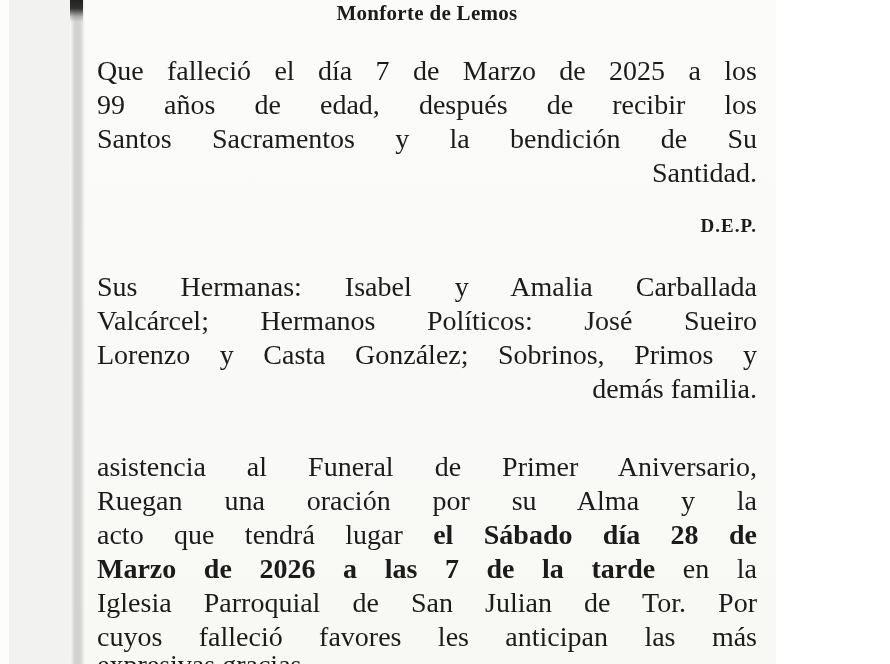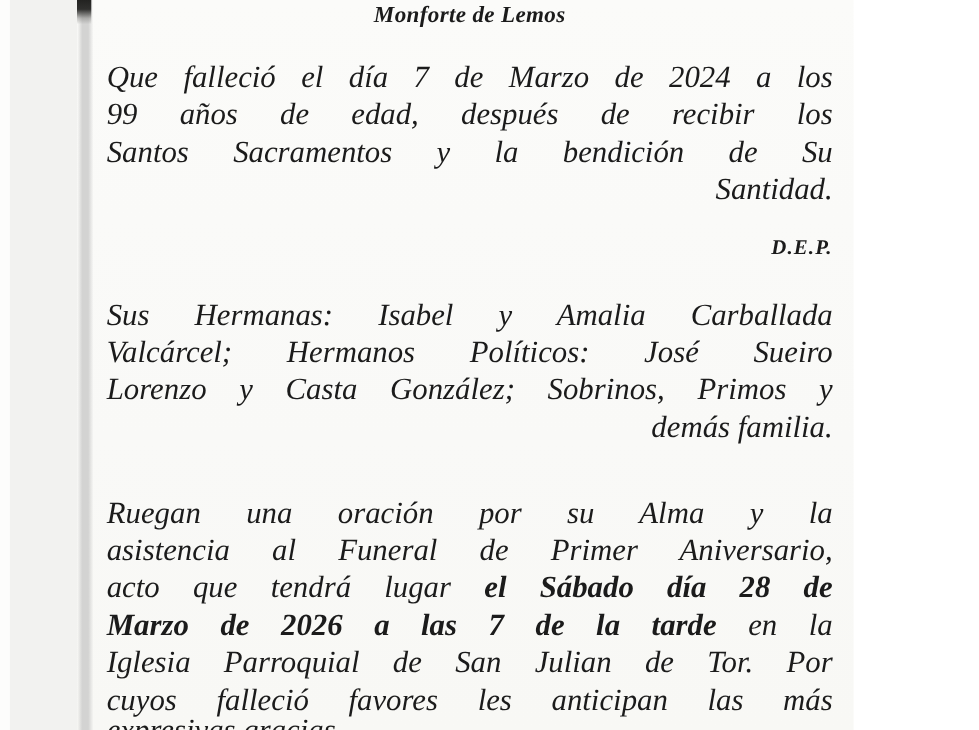--- a/index.html
+++ b/index.html
@@ -6,21 +6,20 @@
     margin: 0; padding: 0;
     background: #ffffff;
   }
   .page {
     position: relative;
     width: 776px; height: 664px;
     overflow: hidden;
     background: linear-gradient(180deg, #fbfbf9 0%, #f9f9f7 60%, #f8f8f5 100%);
     font-family: "Liberation Serif", "DejaVu Serif", serif;
     color: var(--ink, #1b1b1b);
-    font-style: italic;
   }
   
   .left-band {
     position: absolute; left: 0; top: 0; bottom: 0; width: 70px;
     background: var(--paper-left, #f2f2f0);
   }
   .edge-white {
     position: absolute; left: 0; top: 0; bottom: 0; width: 9px;
     background: #fdfdfc;
   }
@@ -92,38 +91,38 @@
   <div class="fold fold-left"></div>
   <div class="fold-top-mark"></div>
   <div class="fold fold-right"></div>
   <div class="cream-strip"></div>
 
   <div class="content">
 
     <div class="place-title">Monforte de Lemos</div>
 
     <div class="para para-1">
-      <div class="line just">Que falleció el día 7 de Marzo de 2024 a los</div>
+      <div class="line just">Que falleció el día 7 de Marzo de 2025 a los</div>
       <div class="line just">99 años de edad, después de recibir los</div>
       <div class="line just">Santos Sacramentos y la bendición de Su</div>
       <div class="line">Santidad.</div>
     </div>
 
     <div class="dep">D.E.P.</div>
 
     <div class="para para-2">
       <div class="line just">Sus Hermanas: Isabel y Amalia Carballada</div>
       <div class="line just">Valcárcel; Hermanos Políticos: José Sueiro</div>
       <div class="line just">Lorenzo y Casta González; Sobrinos, Primos y</div>
       <div class="line">demás familia.</div>
     </div>
 
     <div class="para para-3">
+      <div class="line just">asistencia al Funeral de Primer Aniversario,</div>
       <div class="line just">Ruegan una oración por su Alma y la</div>
-      <div class="line just">asistencia al Funeral de Primer Aniversario,</div>
       <div class="line just">
         <span>acto que tendrá lugar</span>
         <b>el Sábado día 28 de</b>
       </div>
       <div class="line just">
         <b>Marzo de 2026 a las 7 de la tarde</b>
         <span>en la</span>
       </div>
       <div class="line just">Iglesia Parroquial de San Julian de Tor. Por</div>
       <div class="line just">cuyos falleció favores les anticipan las más</div>

